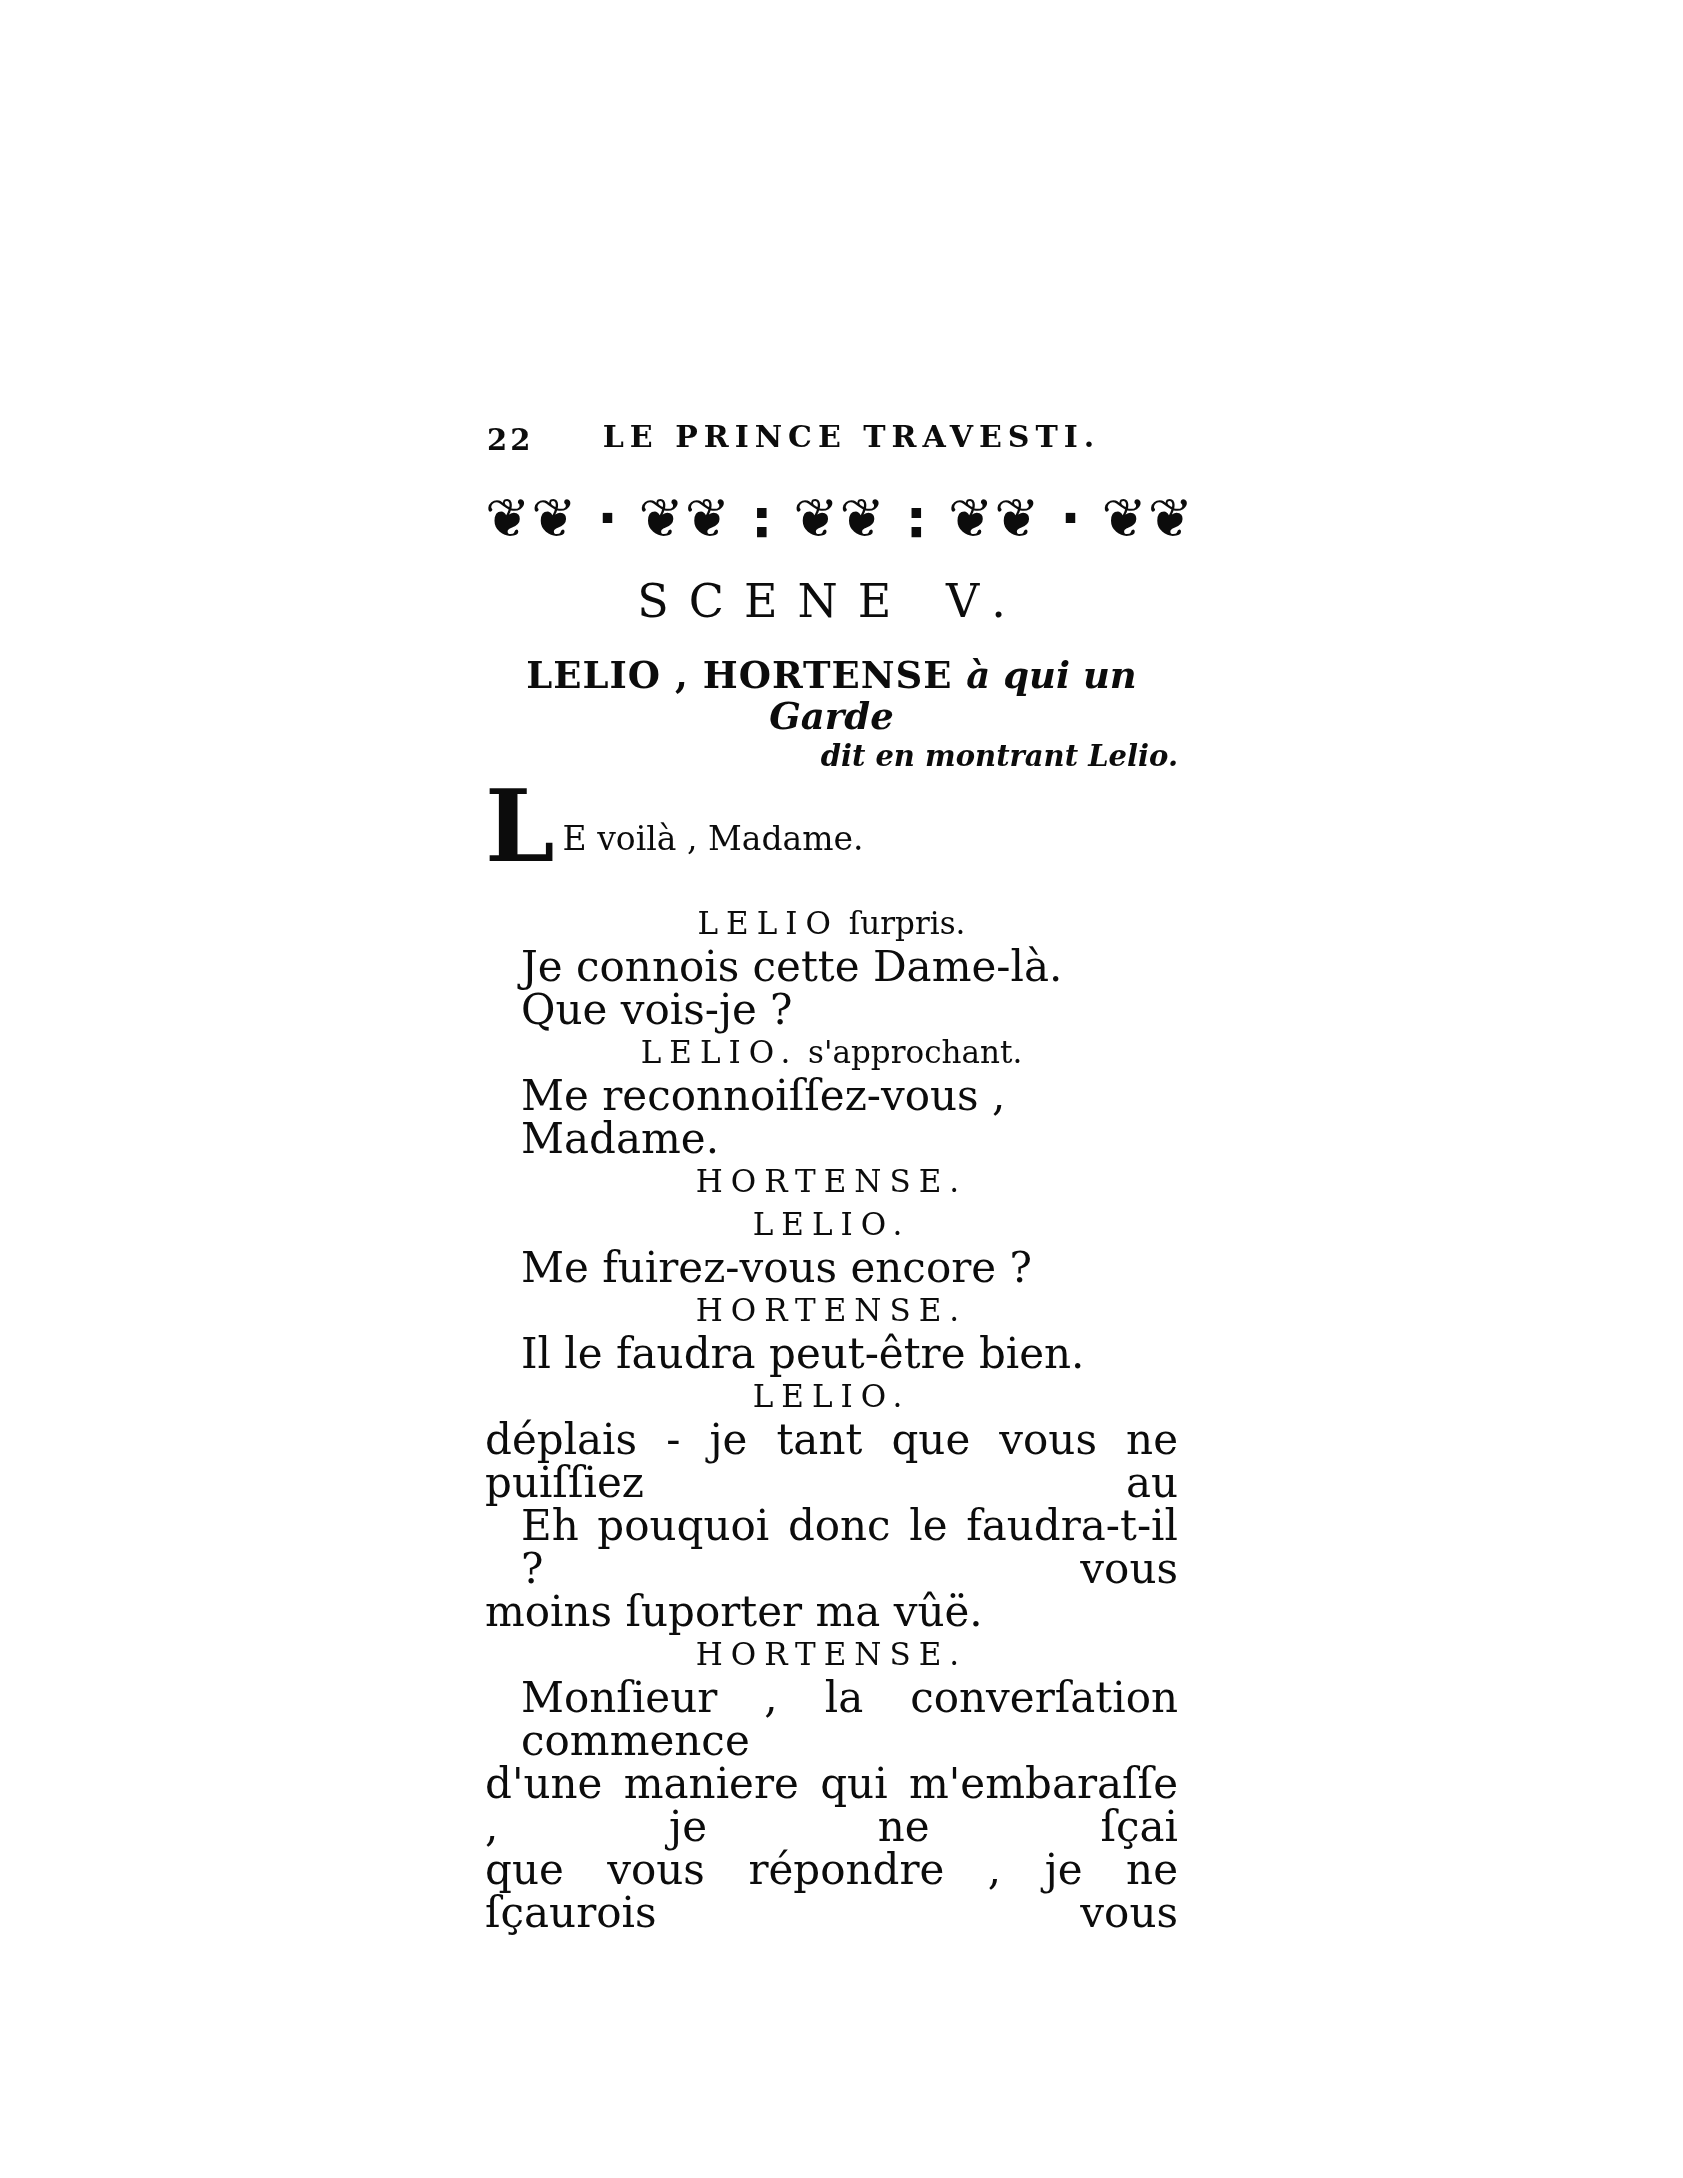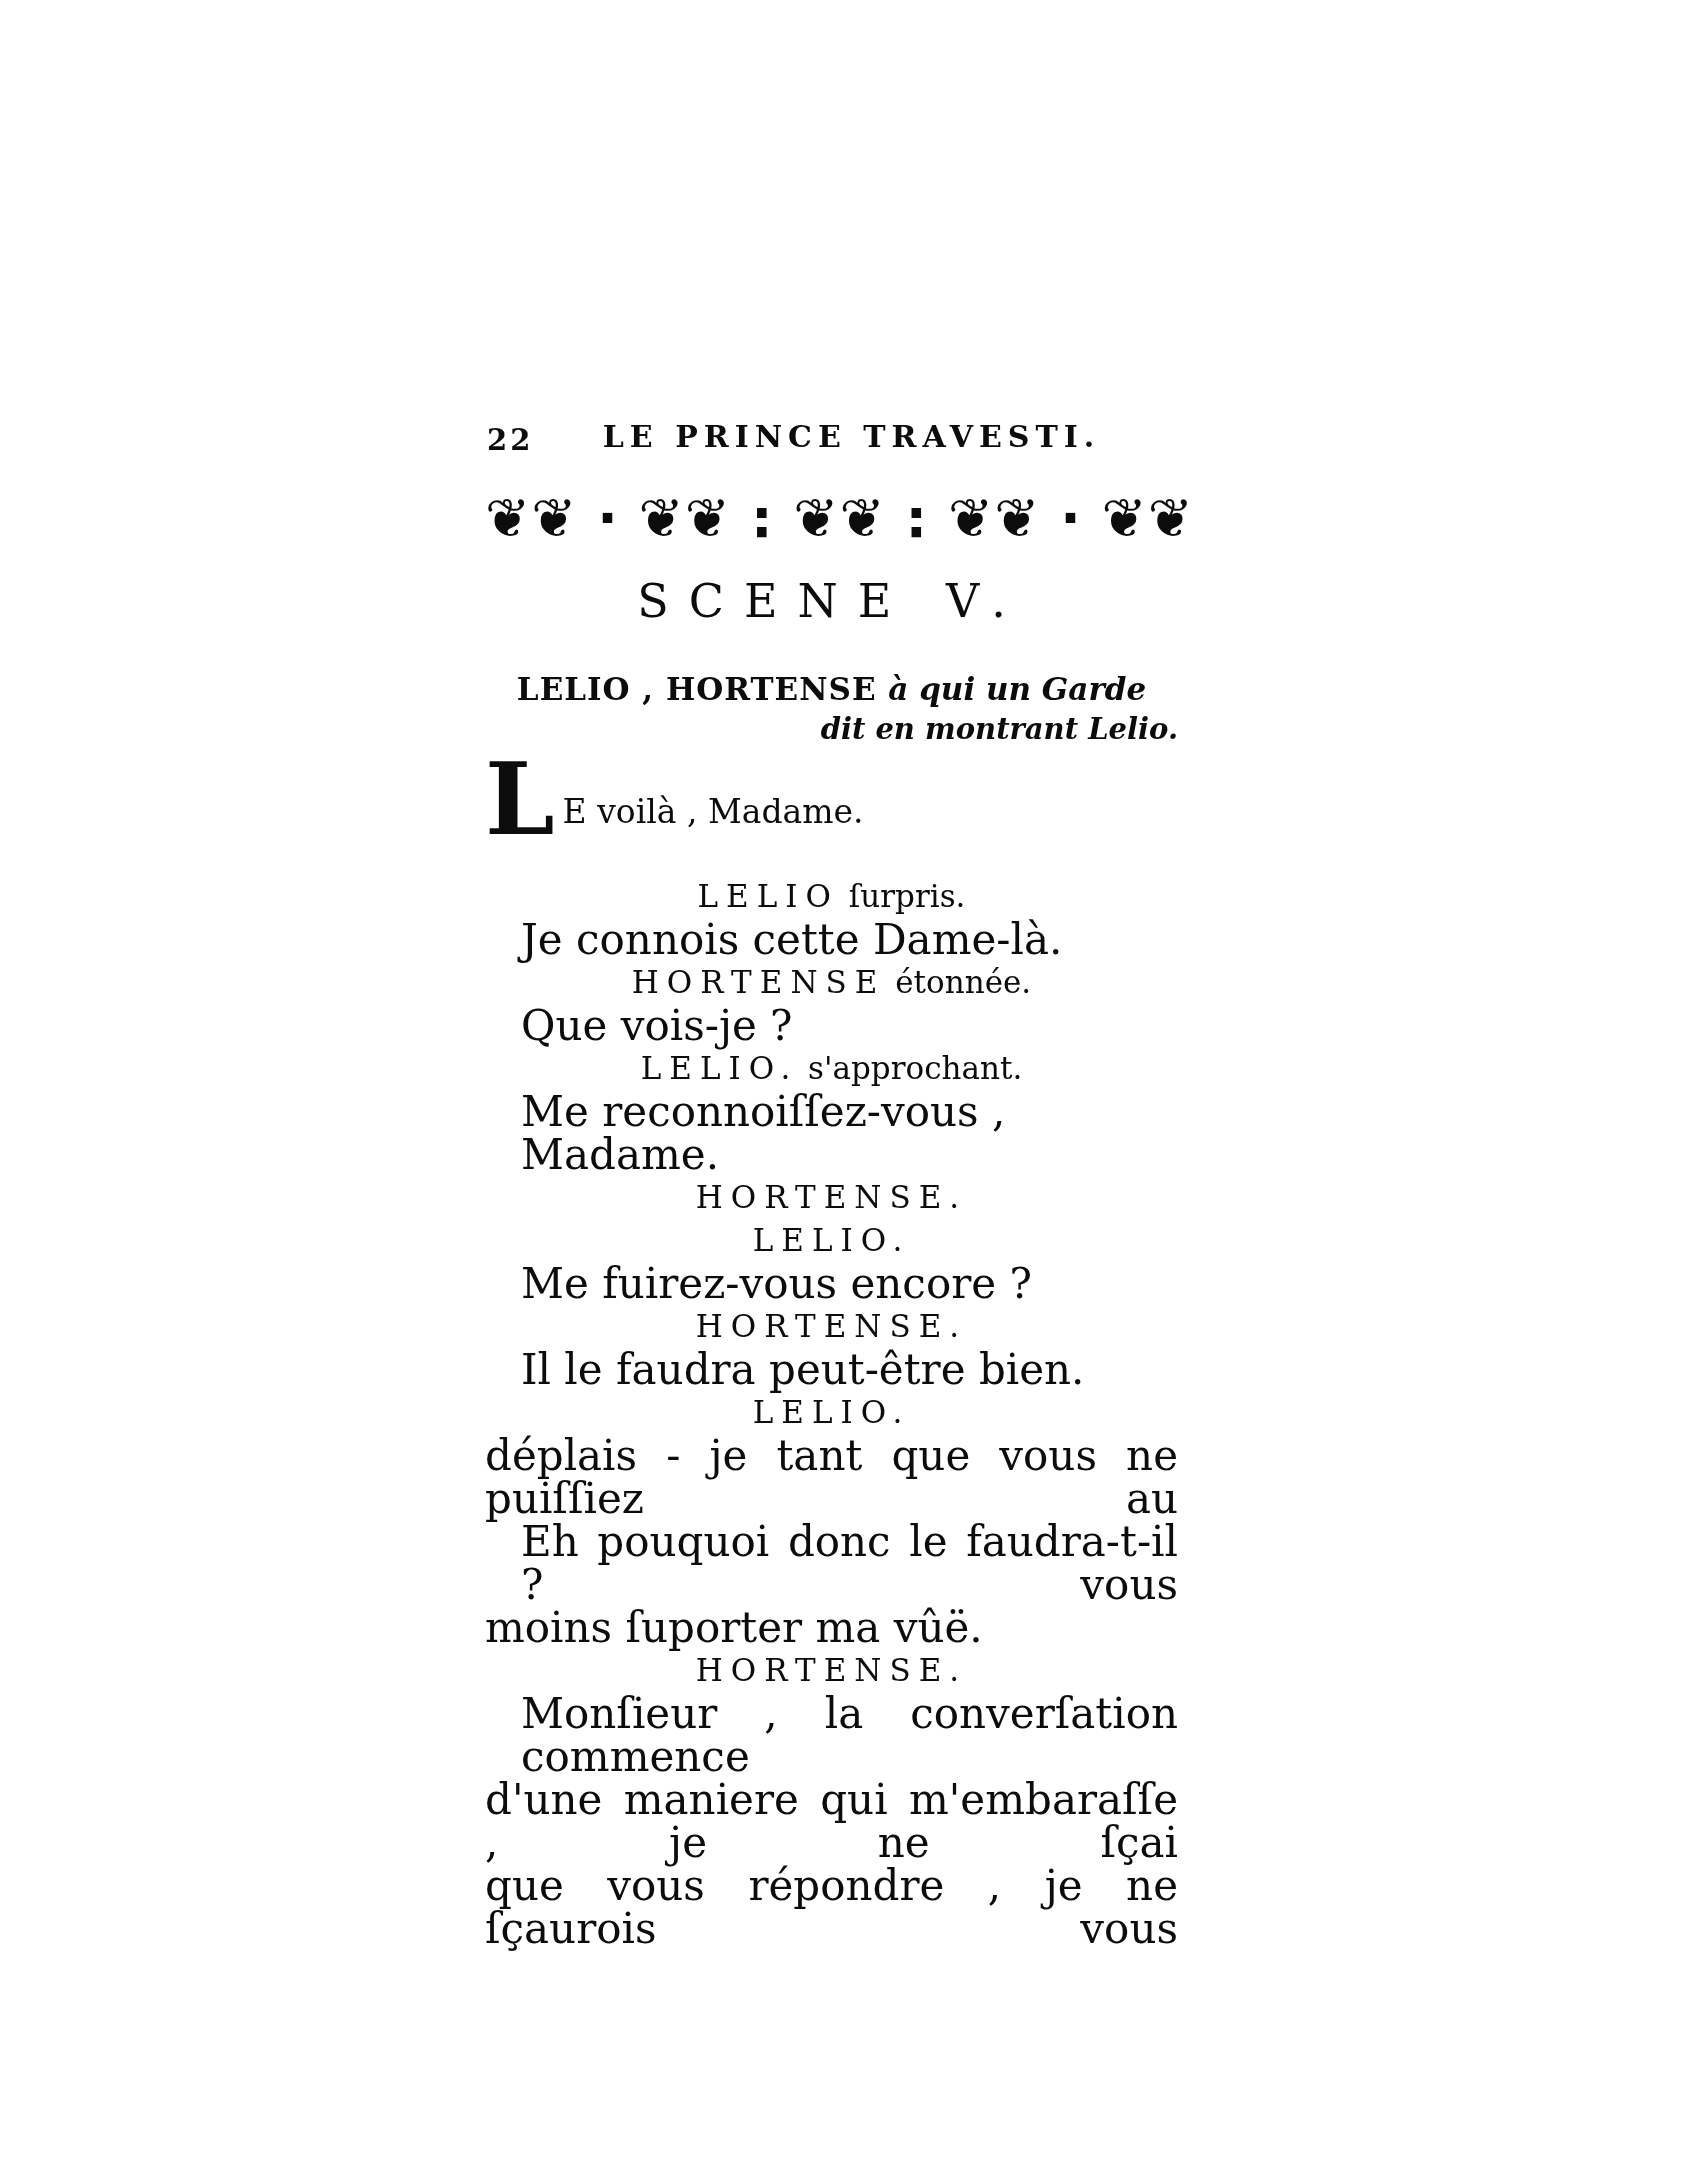--- a/index.html
+++ b/index.html
@@ -58,23 +58,23 @@
   .scene-heading {
     margin-top: 20px;
     font-size: 46px;
     line-height: 59px;
     letter-spacing: 20px;
     text-align: center;
     white-space: nowrap;
   }
   
   .setting {
-    margin-top: 38px;
+    margin-top: 24px;
     text-align: center;
-    font-size: 31px;
+    font-size: 37px;
     line-height: 41px;
   }
   .setting .names {
     font-weight: bold;
     letter-spacing: 1px;
   }
   .setting .dir {
     font-style: italic;
     font-weight: bold;
   }
@@ -152,21 +152,20 @@
   <div class="setting-line2">dit en montrant Lelio.</div>
 
   <div class="garde-line">
     <span class="drop-cap">L</span>
     <span class="garde-text">E voilà , Madame.</span>
   </div>
 
   <div class="speeches" id="speeches">
       <div class="speech-head"><span class="spk">LELIO</span><span class="dir"> ſurpris.</span></div>
       <div class="speech-line first">Je connois cette Dame-là.</div>
-      <div class="speech-head"><span class="spk">HORTENSE</span><span class="dir"> étonnée.</span></div>
       <div class="speech-line first">Que vois-je ?</div>
       <div class="speech-head"><span class="spk">LELIO.</span><span class="dir"> s'approchant.</span></div>
       <div class="speech-line first">Me reconnoiſſez-vous , Madame.</div>
       <div class="speech-head"><span class="spk">HORTENSE.</span></div>
       <div class="speech-head"><span class="spk">LELIO.</span></div>
       <div class="speech-line first">Me fuirez-vous encore ?</div>
       <div class="speech-head"><span class="spk">HORTENSE.</span></div>
       <div class="speech-line first">Il le faudra peut-être bien.</div>
       <div class="speech-head"><span class="spk">LELIO.</span></div>
       <div class="speech-line just">déplais - je tant que vous ne puiſſiez au</div>

